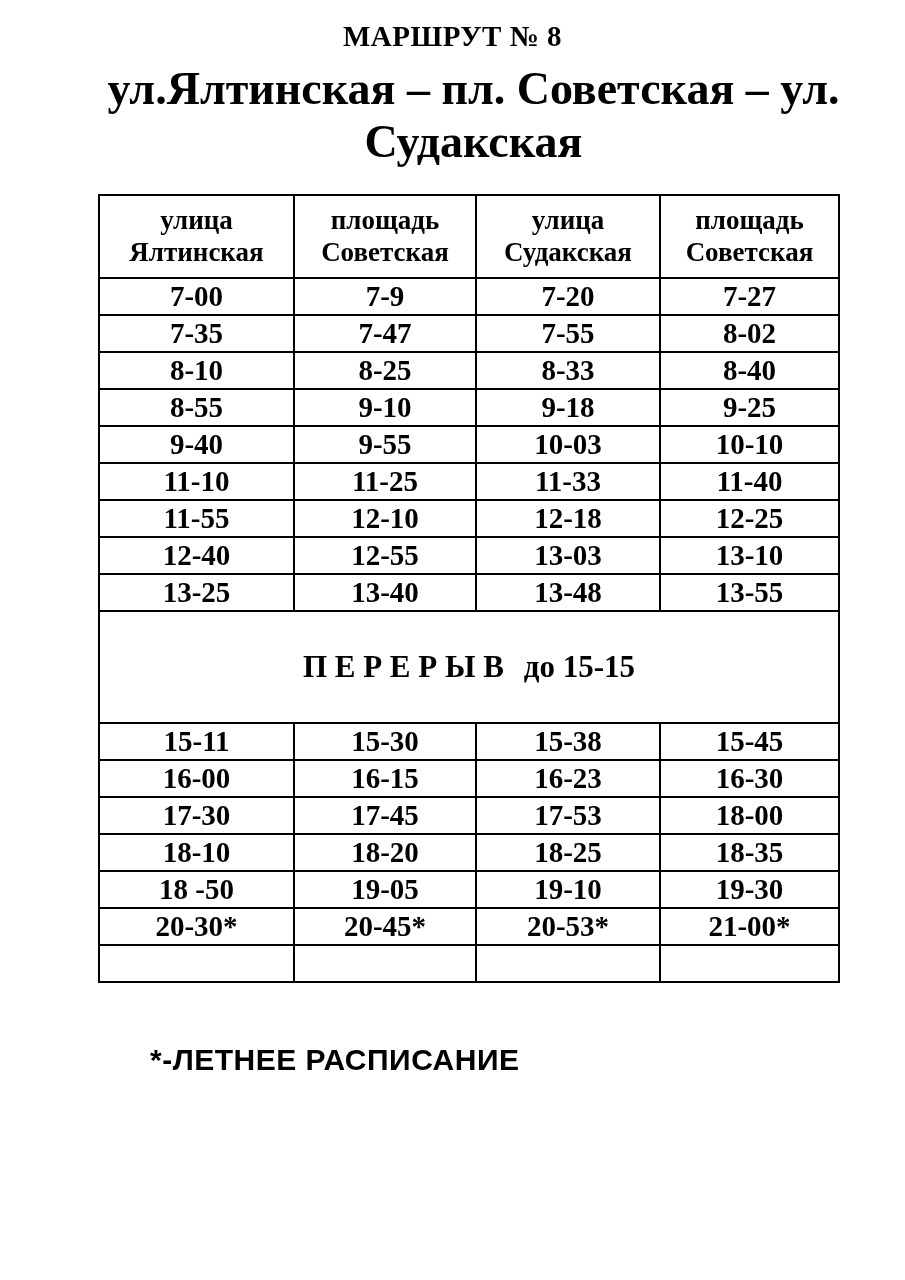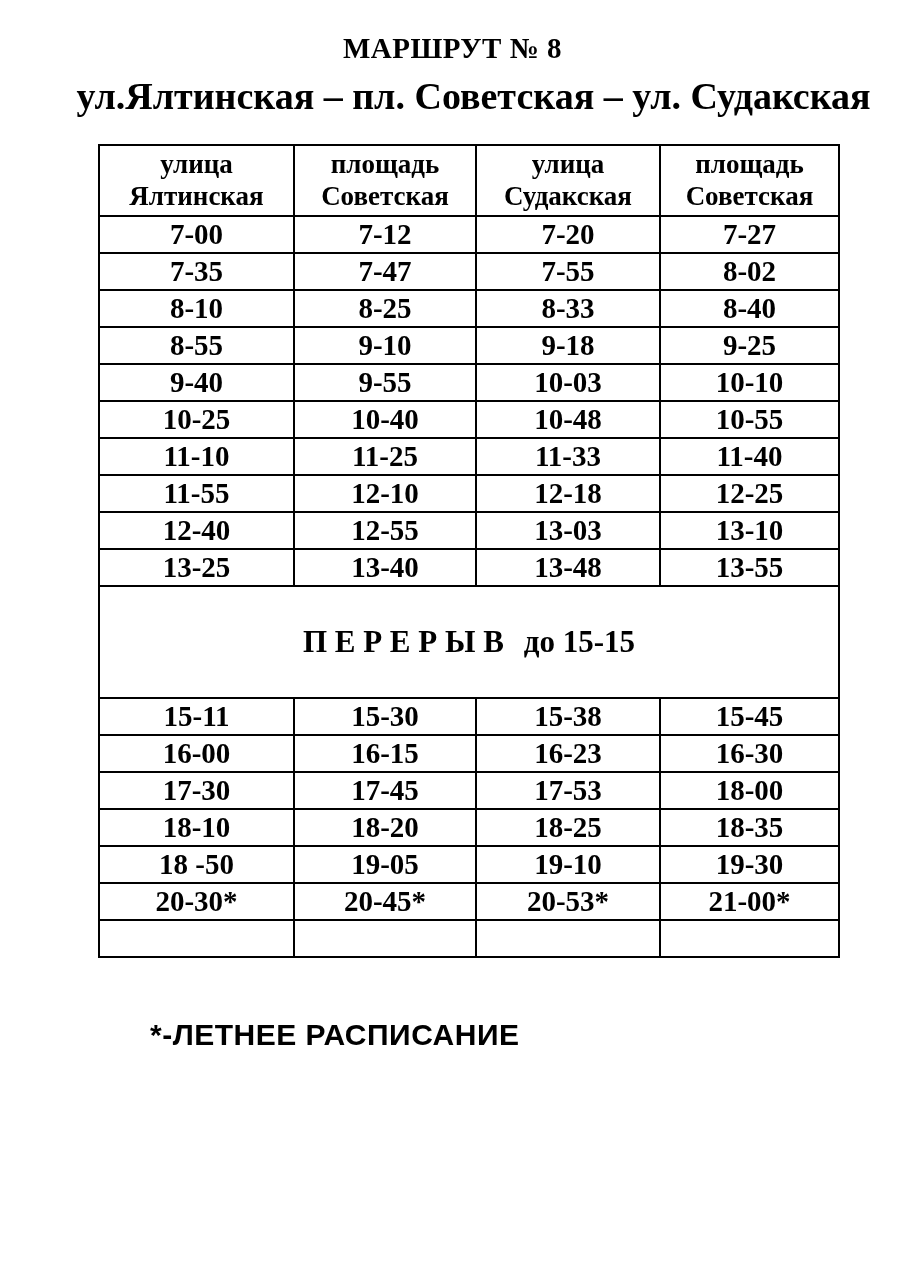--- a/index.html
+++ b/index.html
@@ -11,51 +11,51 @@
     color: #000000;
     overflow: hidden;
   }
   .page {
     position: relative;
     width: 905px;
     height: 1280px;
     background: #ffffff;
   }
   .title {
-    padding-top: 32px;
+    padding-top: 20px;
     text-align: center;
     font-size: 29px;
     font-weight: bold;
     letter-spacing: 0.5px;
   }
   .subtitle {
     margin-top: 9px;
     text-align: center;
-    font-size: 38px;
+    font-size: 46px;
     font-weight: bold;
     padding-left: 42px;
   }
   table.schedule {
     margin: 26px 0 0 98px;
     width: 740px;
     border-collapse: collapse;
     table-layout: fixed;
   }
   .schedule th, .schedule td {
     border: 2px solid #000000;
     text-align: center;
     vertical-align: middle;
     font-weight: bold;
     overflow: hidden;
   }
   .schedule th {
     height: 62px;
     font-size: 27px;
     line-height: 1.2;
-    padding: 2px 0;
+    padding: 8px 0;
   }
   .schedule td {
     height: 37px;
     font-size: 29px;
     padding: 0;
   }
   .schedule td.break-cell {
     height: 112px;
     font-size: 31px;
   }
@@ -102,21 +102,21 @@
         <th>
           <span class="header-line">площадь</span>
           <span class="header-line">Советская</span>
         </th>
       </tr>
     </thead>
 
     <tbody>
         <tr>
           <td>7-00</td>
-          <td>7-12</td>
+          <td>7-9</td>
           <td>7-20</td>
           <td>7-27</td>
         </tr>
         <tr>
           <td>7-35</td>
           <td>7-47</td>
           <td>7-55</td>
           <td>8-02</td>
         </tr>
         <tr>
@@ -129,26 +129,20 @@
           <td>8-55</td>
           <td>9-10</td>
           <td>9-18</td>
           <td>9-25</td>
         </tr>
         <tr>
           <td>9-40</td>
           <td>9-55</td>
           <td>10-03</td>
           <td>10-10</td>
-        </tr>
-        <tr>
-          <td>10-25</td>
-          <td>10-40</td>
-          <td>10-48</td>
-          <td>10-55</td>
         </tr>
         <tr>
           <td>11-10</td>
           <td>11-25</td>
           <td>11-33</td>
           <td>11-40</td>
         </tr>
         <tr>
           <td>11-55</td>
           <td>12-10</td>

